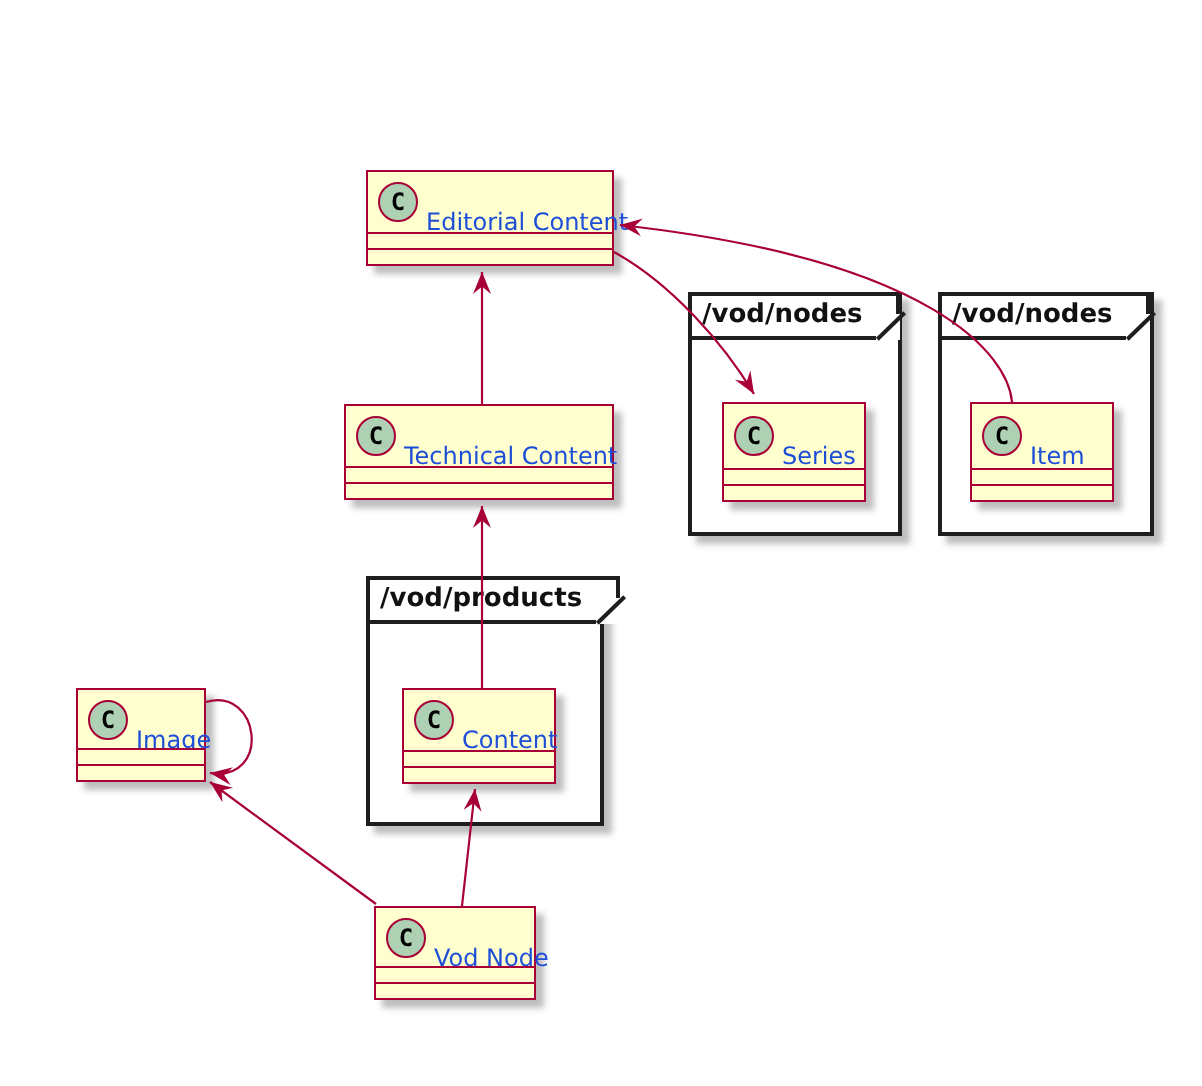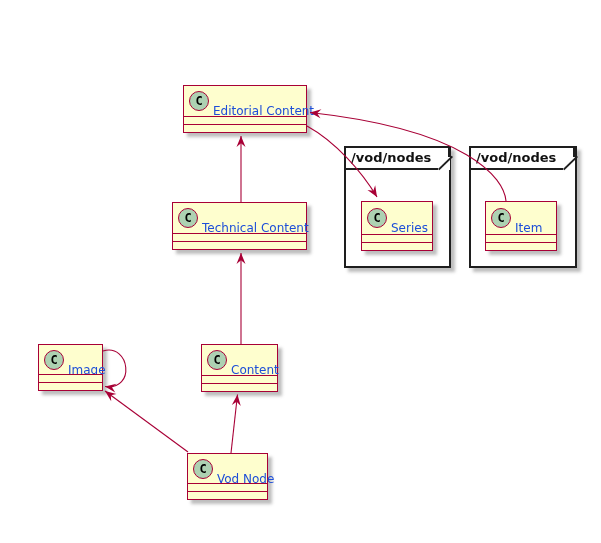--- a/index.html
+++ b/index.html
@@ -73,20 +73,25 @@
     </div>
   </div>
 
   <div class="pkg" style="left:469px; top:146px; width:104px; height:118px;">
     <div class="ptab">
       <span>/vod/nodes</span>
     </div>
   </div>
 
 
+  <div class="pkg" style="left:183px; top:288px; width:115px; height:121px;">
+    <div class="ptab">
+      <span>/vod/products</span>
+    </div>
+  </div>
 
   <div class="cls" style="left:183px; top:85px; width:124px; height:48px;">
     <div class="ctitle">
       <span class="spot">C</span>
       <span class="cname">Editorial Content</span>
     </div>
     <div class="comp"></div>
     <div class="comp"></div>
   </div>
 

